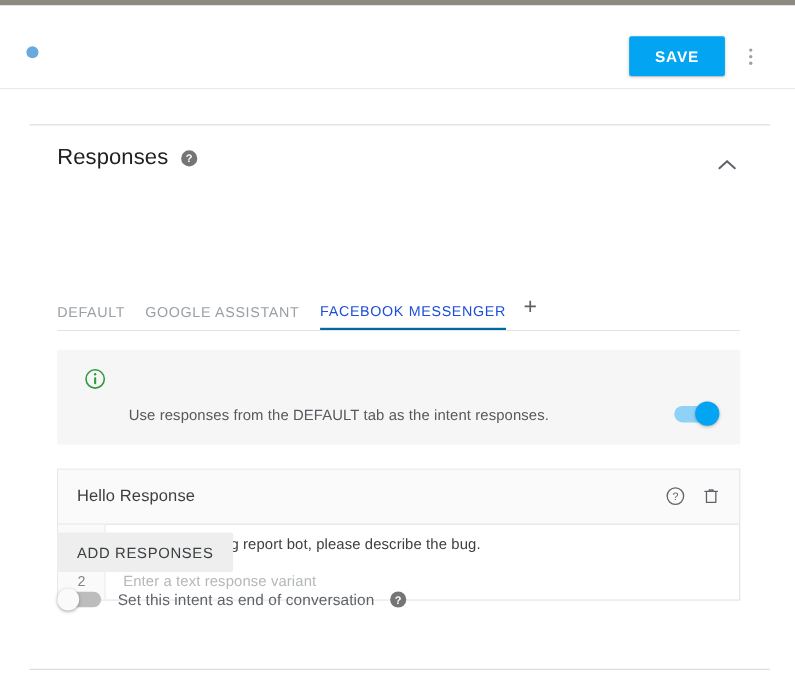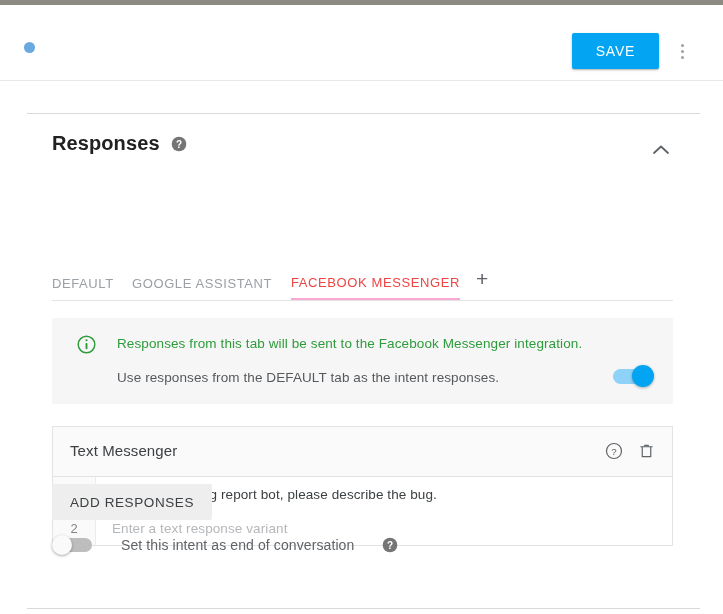--- a/index.html
+++ b/index.html
@@ -55,21 +55,21 @@
   .save-button {
     position: absolute;
     right: 64px; top: 28px;
     width: 87px; height: 36px;
     background: #03a5f2;
     color: #ffffff;
     border: none;
     border-radius: 2px;
     font-family: "Liberation Sans", sans-serif;
     font-size: 14px;
-    font-weight: 400;
+    font-weight: 700;
     letter-spacing: .8px;
     cursor: pointer;
     box-shadow: 0 1px 3px rgba(0,0,0,.22), 0 1px 1px rgba(0,0,0,.12);
   }
   .kebab-button {
     position: absolute;
     right: 26px; top: 30px;
     width: 30px; height: 32px;
     display: flex;
     flex-direction: column;
@@ -113,21 +113,21 @@
   
   .responses-head {
     position: absolute;
     left: 52px; top: 50px;
     display: flex;
     align-items: center;
     gap: 11px;
   }
   .responses-title {
     font-size: 20px;
-    font-weight: 700;
+    font-weight: 400;
     color: #212121;
     letter-spacing: .1px;
   }
   .help-icon {
     width: 16px; height: 16px;
     display: block;
     cursor: pointer;
   }
   .collapse-chevron {
     position: absolute;
@@ -154,22 +154,22 @@
     letter-spacing: .6px;
     color: #9aa0a6;
     background: none;
     border: none;
     padding: 0;
     font-family: "Liberation Sans", sans-serif;
     cursor: pointer;
     white-space: nowrap;
   }
   .tab.active {
-    color: #ef4444;
-    border-bottom: 2px solid #f9a8d4;
+    color: #1d4ed8;
+    border-bottom: 2px solid #0369a1;
   }
   .tab-add {
     position: absolute;
     top: -2px;
     font-size: 21px;
     color: #5f6368;
     background: none;
     border: none;
     cursor: pointer;
     font-family: "Liberation Sans", sans-serif;
@@ -324,21 +324,21 @@
     padding: 0 18px;
     text-align: right;
   }
 
   
   .eoc {
     position: absolute;
     left: 52px; top: 453px;
     display: flex;
     align-items: center;
-    gap: 28px;
+    gap: 14px;
   }
   .eoc-toggle {
     position: relative;
     width: 41px; height: 20px;
     flex: 0 0 41px;
   }
   .eoc-toggle .track {
     left: 6px; top: 3px;
     width: 34px; height: 14px;
     background: #bdbdbd;
@@ -395,31 +395,30 @@
     <button class="tab active" style="left:239px;">FACEBOOK MESSENGER</button>
     <button class="tab-add" style="left:424px;">+</button>
   </div>
 
   <div class="banner">
     <svg class="banner-icon" viewBox="0 0 24 24">
       <circle cx="12" cy="12" r="10.5" fill="none" stroke="#2e9b3c" stroke-width="1.8"></circle>
       <circle cx="12" cy="6.6" r="1.35" fill="#2e9b3c"></circle>
       <rect x="10.8" y="10" width="2.4" height="8" rx="1" fill="#2e9b3c"></rect>
     </svg>
-    <div class="banner-line1">Responses from this tab will be sent to the Facebook Messenger integration.</div>
     <div class="banner-line2">Use responses from the DEFAULT tab as the intent responses.</div>
     <button class="toggle banner-toggle">
       <span class="track"></span>
       <span class="thumb"></span>
     </button>
   </div>
 
   <div class="card">
     <div class="card-header">
-      <span class="card-title">Text Messenger</span>
+      <span class="card-title">Hello Response</span>
       <svg class="card-help" viewBox="0 0 24 24">
         <circle cx="12" cy="12" r="10" fill="none" stroke="#5f6368" stroke-width="1.6"></circle>
         <text x="12" y="17" font-size="13" fill="#5f6368" text-anchor="middle" font-family="Liberation Sans, sans-serif">?</text>
       </svg>
       <svg class="card-trash" viewBox="0 0 24 24">
         <path d="M4 6 H20" stroke="#5f6368" stroke-width="1.7" stroke-linecap="round"></path>
         <path d="M9.5 6 V4.2 H14.5 V6" fill="none" stroke="#5f6368" stroke-width="1.7" stroke-linejoin="round"></path>
         <path d="M6 6 V20 H18 V6" fill="none" stroke="#5f6368" stroke-width="1.7" stroke-linejoin="round"></path>
       </svg>
     </div>

